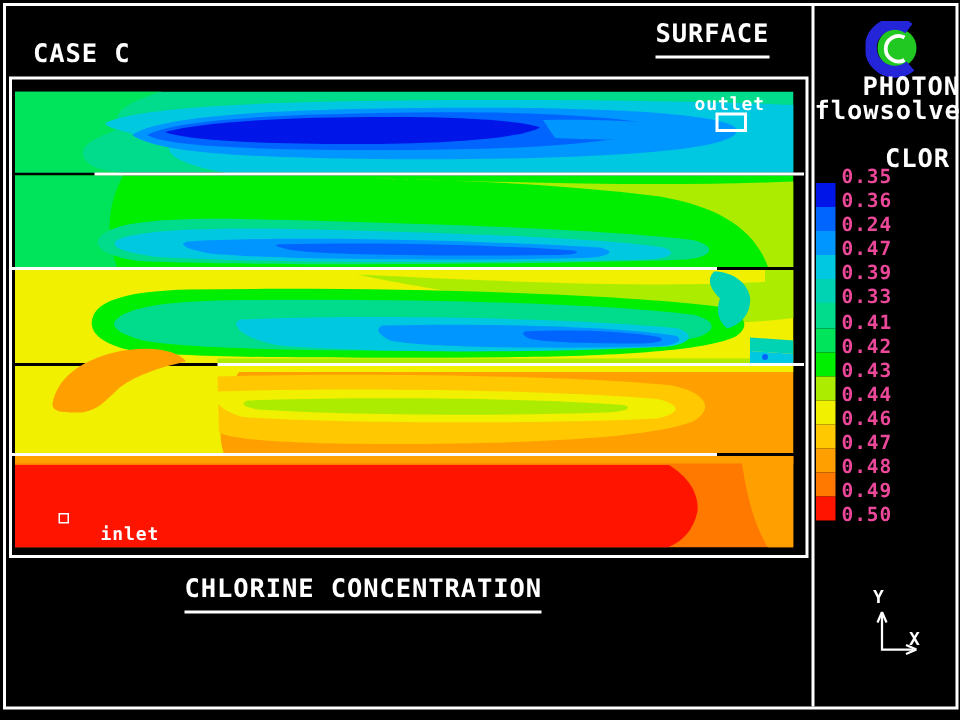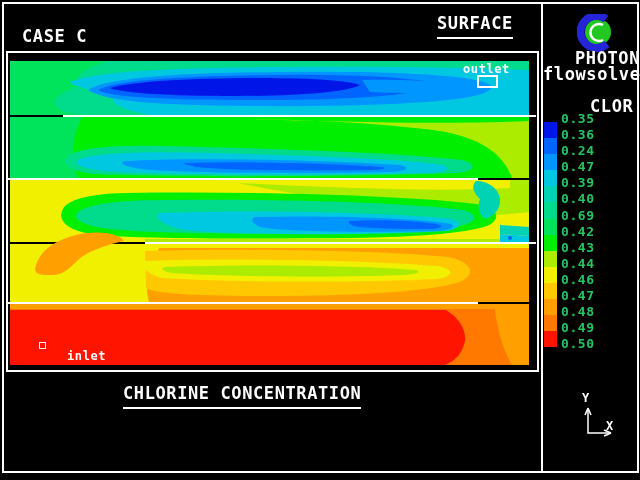--- a/index.html
+++ b/index.html
@@ -22,21 +22,21 @@
   #surface-label{left:437px;top:13px;}
   #caption{left:123px;top:383px;}
   #outlet-label{left:463px;top:62px;font-size:12px;}
   #inlet-label{left:23px;top:349px;font-size:12px;margin-left:44px;}
   #brand-name{left:543px;top:48px;width:97px;text-align:right;}
   #brand-sub{left:543px;top:64px;width:77px;text-align:center;}
   #legend-title{left:552px;top:96px;margin-left:38px;}
   #legend-swatches{position:absolute;left:544px;top:122px;}
   #legend-swatches .sw{width:13px;height:16.1px;}
   #legend-labels{position:absolute;left:561px;top:111px;}
-  #legend-labels .ll{height:16.1px;line-height:16.1px;color:#22c55e;font-weight:bold;font-size:13px;letter-spacing:0.6px;}
+  #legend-labels .ll{height:16.1px;line-height:16.1px;color:#ec4899;font-weight:bold;font-size:13px;letter-spacing:0.6px;}
   #y-axis-label{left:582px;top:391px;font-size:12px;}
   #x-axis-label{left:606px;top:419px;font-size:12px;}
   #axis-arrows{position:absolute;left:580px;top:406px;}
   #logo{position:absolute;left:577px;top:14px;}
 </style>
 </head>
 <body>
 
 <div id="screen">
   <div id="screen-border"></div>
@@ -128,22 +128,22 @@
     <div class="sw" style="background-color: rgb(255, 160, 0);"></div>
     <div class="sw" style="background-color: rgb(255, 120, 0);"></div>
     <div class="sw" style="background-color: rgb(255, 20, 0);"></div>
   </div>
   <div id="legend-labels">
     <div class="ll">0.35</div>
     <div class="ll">0.36</div>
     <div class="ll">0.24</div>
     <div class="ll">0.47</div>
     <div class="ll">0.39</div>
-    <div class="ll">0.40</div>
-    <div class="ll">0.69</div>
+    <div class="ll">0.33</div>
+    <div class="ll">0.41</div>
     <div class="ll">0.42</div>
     <div class="ll">0.43</div>
     <div class="ll">0.44</div>
     <div class="ll">0.46</div>
     <div class="ll">0.47</div>
     <div class="ll">0.48</div>
     <div class="ll">0.49</div>
     <div class="ll">0.50</div>
   </div>
 

